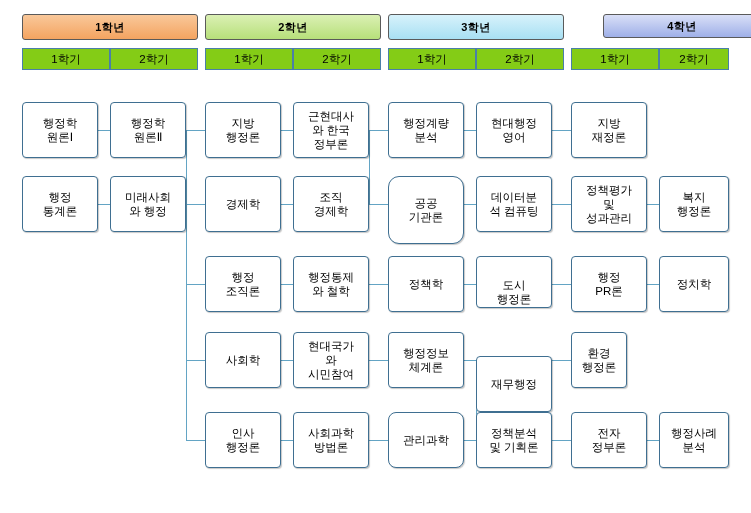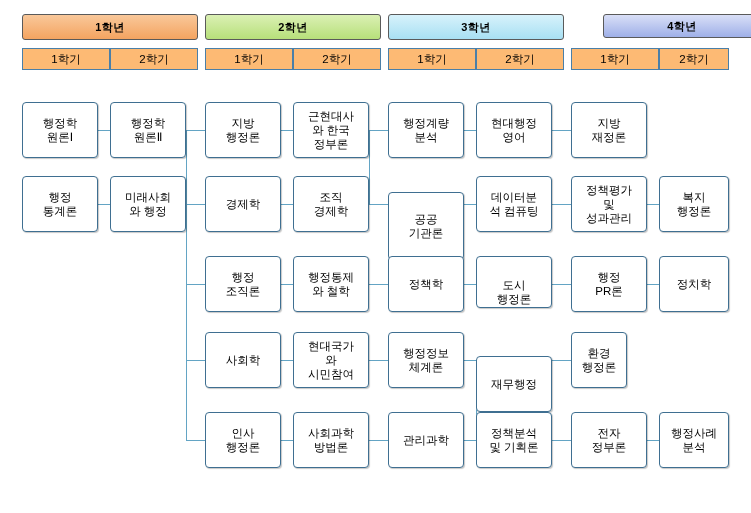--- a/index.html
+++ b/index.html
@@ -27,21 +27,21 @@
     justify-content: center;
     font-size: 11px;
     font-weight: bold;
     color: #000;
     letter-spacing: 0.5px;
   }
   .semhdr {
     position: absolute;
     box-sizing: border-box;
     border: 1px solid #4a7fa8;
-    background: #fdba74;
+    background: #84cc16;
     display: flex;
     align-items: center;
     justify-content: center;
     font-size: 11.5px;
     color: #000;
   }
   .course {
     position: absolute;
     box-sizing: border-box;
     border: 1px solid #3f6f91;
@@ -152,21 +152,21 @@
       <span>미래사회
 와 행정</span>
     </div>
     <div class="course" style="left: 205px; top: 176px; width: 76px; height: 56px;">
       <span>경제학</span>
     </div>
     <div class="course" style="left: 293px; top: 176px; width: 76px; height: 56px;">
       <span>조직
 경제학</span>
     </div>
-    <div class="course" style="left: 388px; top: 192px; width: 76px; height: 68px;">
+    <div class="course" style="left: 388px; top: 176px; width: 76px; height: 68px; border-radius: 11px;">
       <span>공공
 기관론</span>
     </div>
     <div class="course" style="left: 571px; top: 176px; width: 76px; height: 56px;">
       <span>정책평가
 및
 성과관리</span>
     </div>
     <div class="course" style="left: 476px; top: 176px; width: 76px; height: 56px;">
       <span>데이터분
@@ -218,21 +218,21 @@
 행정론</span>
     </div>
     <div class="course" style="left: 205px; top: 412px; width: 76px; height: 56px;">
       <span>인사
 행정론</span>
     </div>
     <div class="course" style="left: 293px; top: 412px; width: 76px; height: 56px;">
       <span>사회과학
 방법론</span>
     </div>
-    <div class="course" style="left: 388px; top: 412px; width: 76px; height: 56px;">
+    <div class="course" style="left: 388px; top: 412px; width: 76px; height: 56px; border-radius: 8px;">
       <span>관리과학</span>
     </div>
     <div class="course" style="left: 476px; top: 412px; width: 76px; height: 56px;">
       <span>정책분석
 및 기획론</span>
     </div>
     <div class="course" style="left: 571px; top: 412px; width: 76px; height: 56px;">
       <span>전자
 정부론</span>
     </div>

